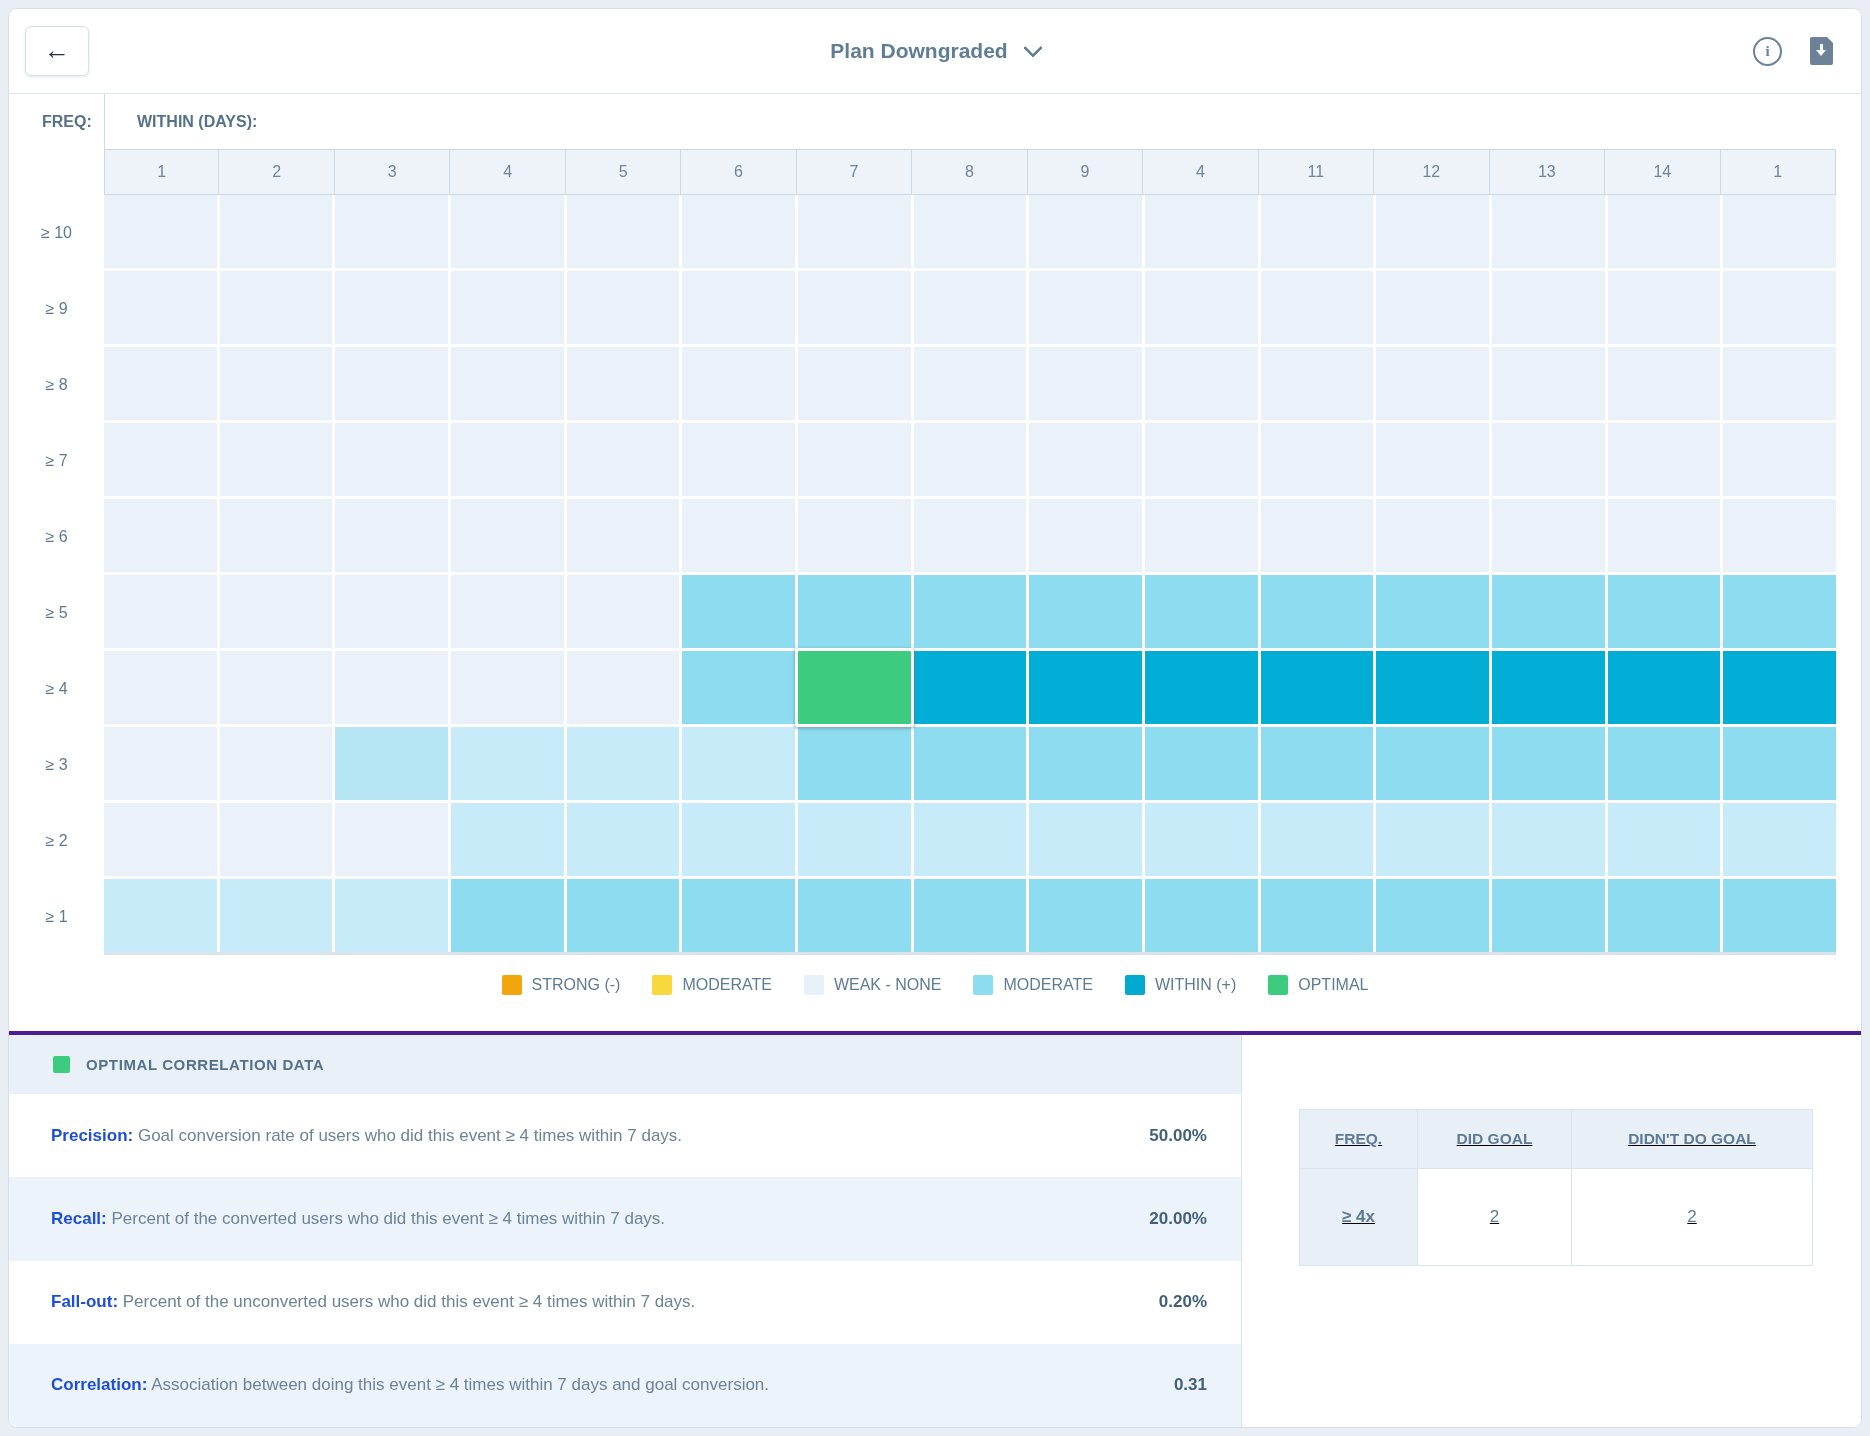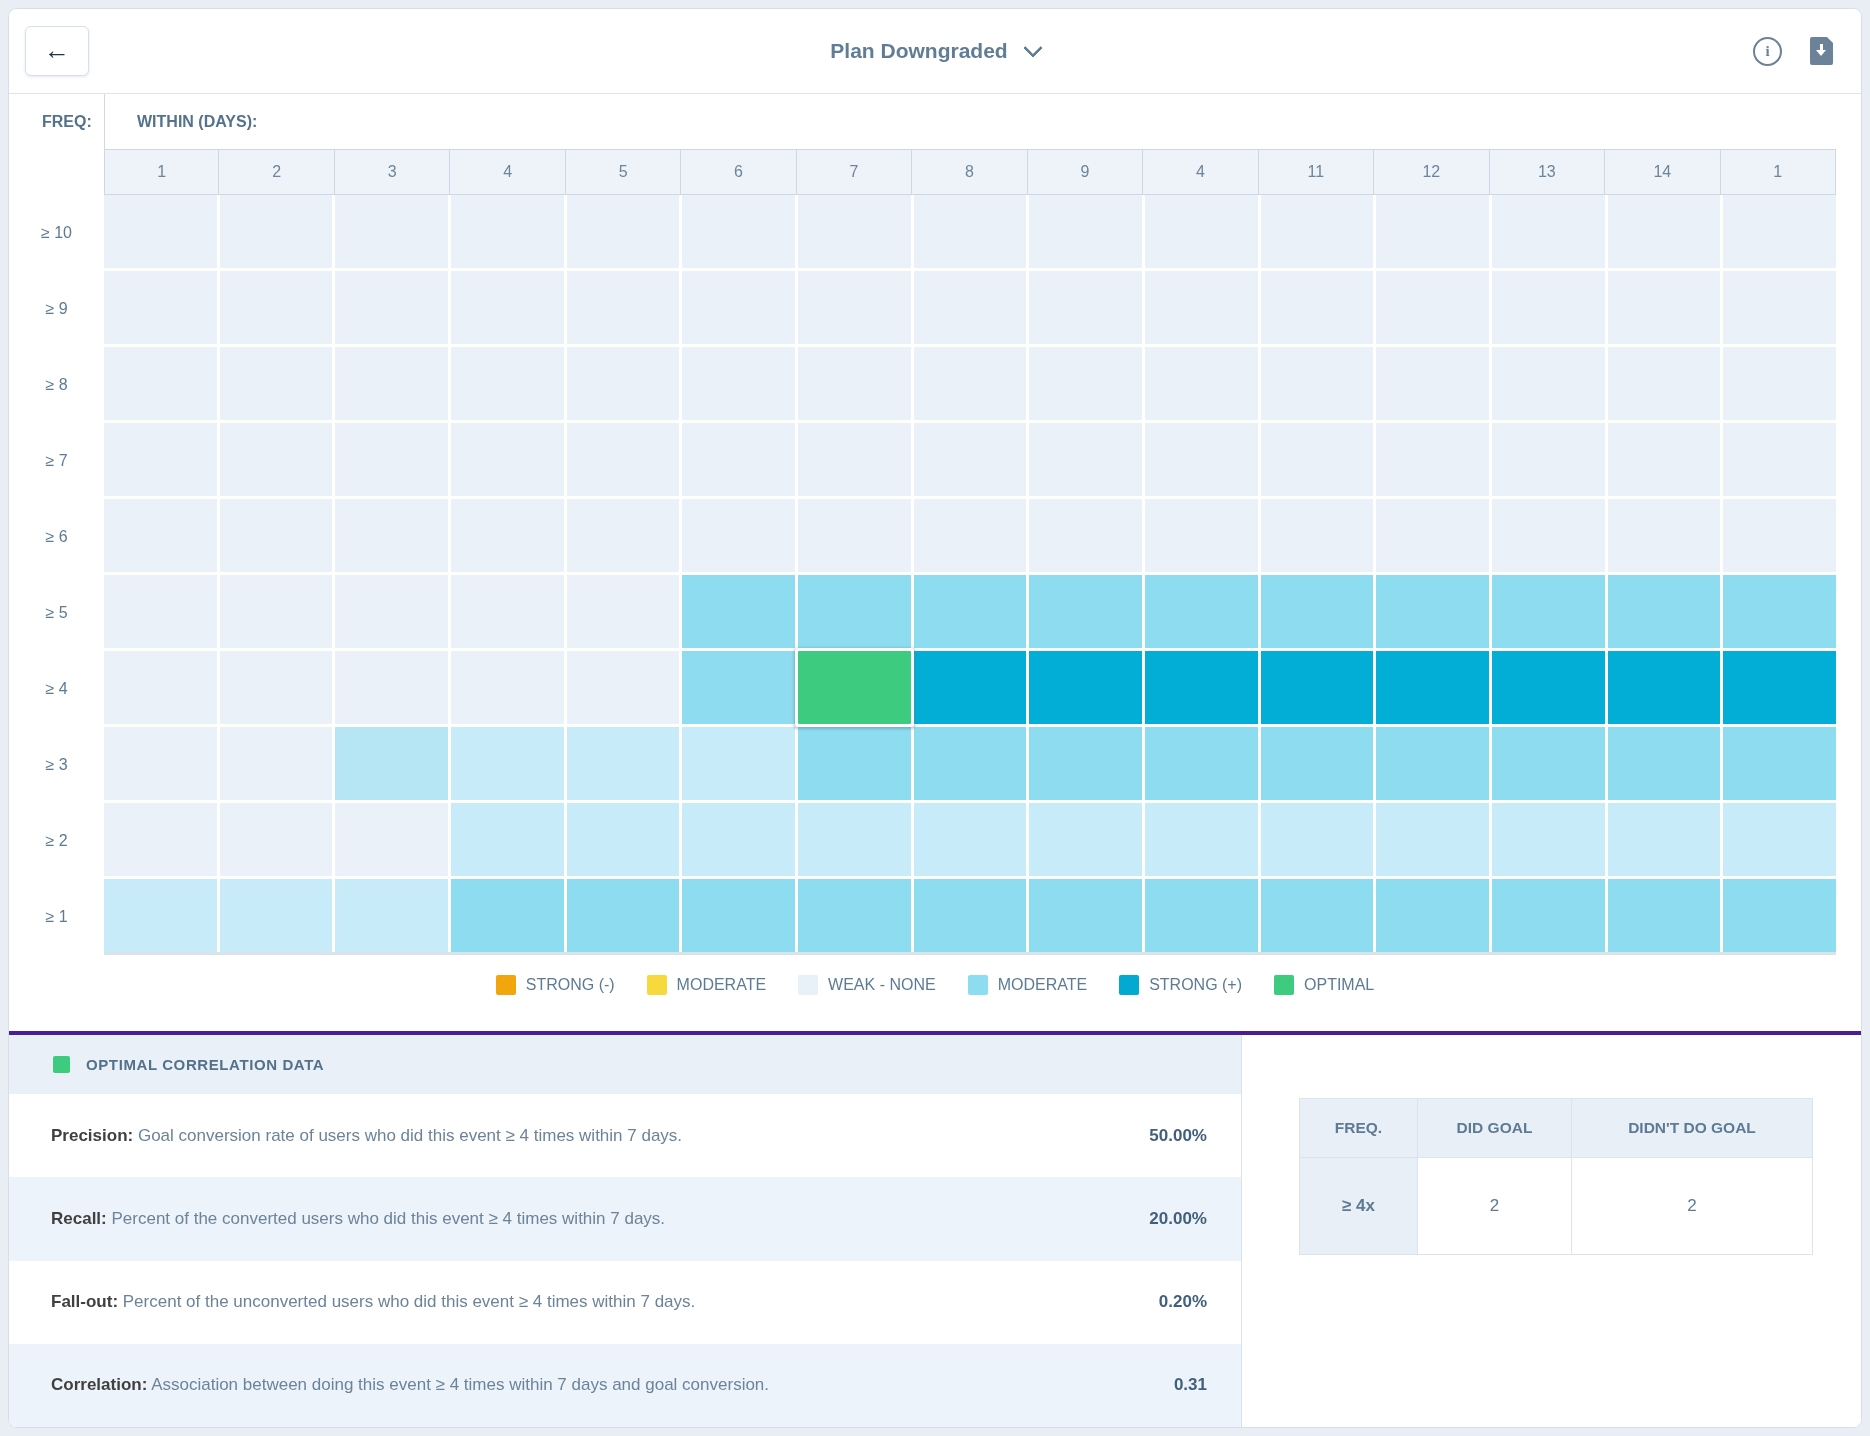--- a/index.html
+++ b/index.html
@@ -51,25 +51,25 @@
   .bottom{position:absolute;left:0;bottom:0;width:100%;top:1022px;border-top:4px solid #4c1d95;display:flex;background:#fff;}
   .left-panel{width:1232px;border-right:1px solid #d9e3ed;display:flex;flex-direction:column;}
   .right-panel{flex:1;display:flex;flex-direction:column;}
   .panel-header{height:59px;flex:none;background:#eaf0f7;display:flex;align-items:center;padding:0 40px 0 44px;gap:16px;
     color:#53718a;font-weight:bold;font-size:15px;letter-spacing:.6px;}
   .panel-swatch{width:17px;height:17px;border-radius:2px;flex:none;}
   .fx-icon{margin-left:auto;font-family:"Liberation Serif",serif;font-style:italic;font-size:22px;font-weight:bold;letter-spacing:1px;color:#5d7b94;cursor:pointer;}
   .metrics{flex:1;display:flex;flex-direction:column;}
   .metric-row{flex:1;display:flex;align-items:center;padding:0 34px 0 42px;font-size:17px;color:#6c8399;}
   .metric-row:nth-child(even){background:#edf3fa;}
-  .metric-text b{color:#404040;}
+  .metric-text b{color:#1d4ed8;}
   .metric-value{margin-left:auto;font-weight:bold;color:#42607b;}
 
   .conv-area{flex:1;position:relative;background:#fff;}
-  .conv-table{position:absolute;left:57px;top:63px;border-collapse:collapse;}
+  .conv-table{position:absolute;left:57px;top:74px;border-collapse:collapse;text-decoration:underline;}
   .conv-table td,.conv-table th{border:1px solid #dbe3ee;text-align:center;color:#5d7b94;}
   .conv-table th{background:#e9eff7;height:56px;font-size:15.5px;font-weight:bold;}
   .conv-table td{height:94px;font-size:17px;background:#fff;}
   .conv-table td.freq-cell{background:#e9eff7;font-weight:bold;}
   .cw0{width:115px;} .cw1{width:151px;} .cw2{width:238px;}
 </style>
 </head>
 <body>
 
 <div class="card">
@@ -295,21 +295,21 @@
       <div class="legend-item">
         <span class="legend-swatch" style="background: rgb(232, 240, 248);"></span>
         <span class="legend-label">WEAK - NONE</span>
       </div>
       <div class="legend-item">
         <span class="legend-swatch" style="background: rgb(142, 220, 240);"></span>
         <span class="legend-label">MODERATE</span>
       </div>
       <div class="legend-item">
         <span class="legend-swatch" style="background: rgb(2, 169, 209);"></span>
-        <span class="legend-label">STRONG (+)</span>
+        <span class="legend-label">WITHIN (+)</span>
       </div>
       <div class="legend-item">
         <span class="legend-swatch" style="background: rgb(61, 203, 128);"></span>
         <span class="legend-label">OPTIMAL</span>
       </div>
     </div>
 
   <div class="bottom">
     <div class="left-panel">
       <div class="panel-header">

